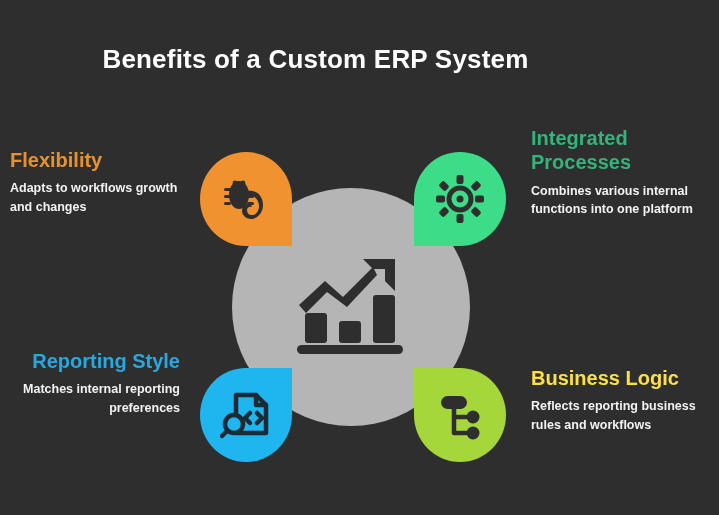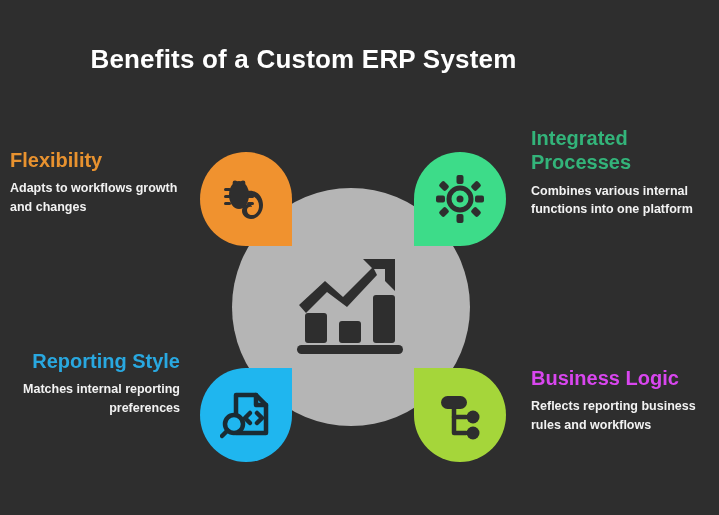--- a/index.html
+++ b/index.html
@@ -5,21 +5,21 @@
   html,body{margin:0;padding:0;background:#2b2b2b;}
   body{
     width:719px;height:515px;overflow:hidden;position:relative;
     font-family:"Liberation Sans","DejaVu Sans",sans-serif;
     background:#2e2e2e;
   }
   .canvas{position:absolute;inset:0;background:#2e2e2e;}
 
   
   .title{
-    position:absolute;left:4px;top:44px;width:599px;text-align:center;
+    position:absolute;left:16px;top:44px;width:599px;text-align:center;
     color:#ffffff;font-size:26px;font-weight:bold;letter-spacing:.2px;
   }
 
   
   .center-circle{
     position:absolute;left:232px;top:188px;width:238px;height:238px;
     border-radius:50%;background:#b5b5b5;
   }
   .center-icon{
     position:absolute;left:232px;top:188px;width:238px;height:238px;
@@ -139,17 +139,17 @@
     <div class="head" style="color:#33b47a">Integrated Processes</div>
     <div class="body">Combines various internal functions into one platform</div>
   </div>
 
   <div class="block blk-bl">
     <div class="head" style="color:#29a8e0">Reporting Style</div>
     <div class="body">Matches internal reporting preferences</div>
   </div>
 
   <div class="block blk-br">
-    <div class="head" style="color:#d946ef">Business Logic</div>
+    <div class="head" style="color:#fde047">Business Logic</div>
     <div class="body">Reflects reporting business rules and workflows</div>
   </div>
 
 </div>
 
 </body></html>

